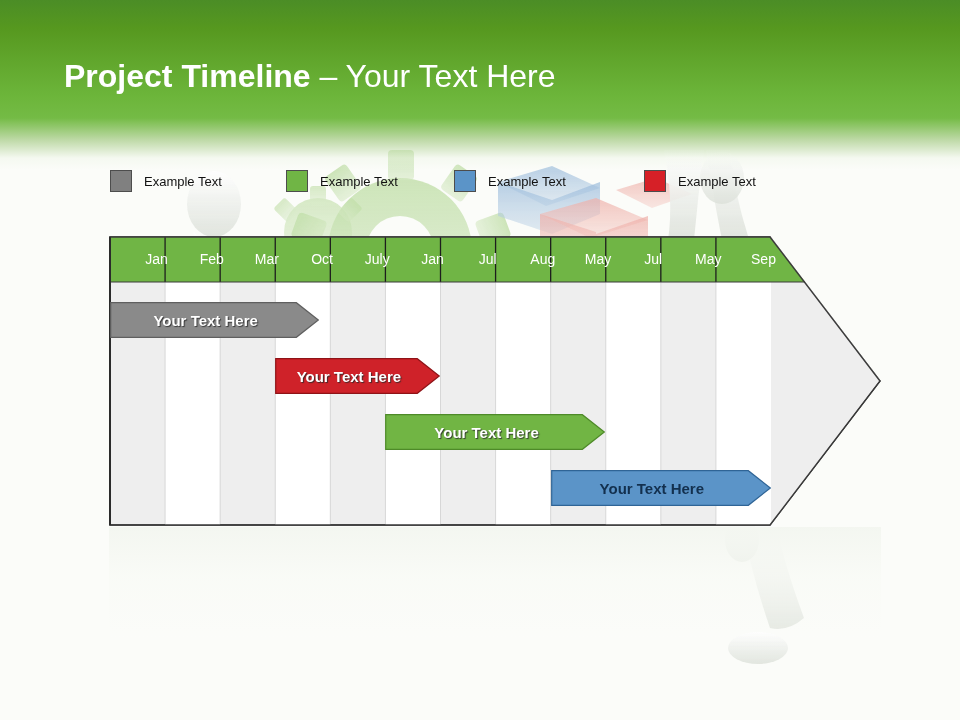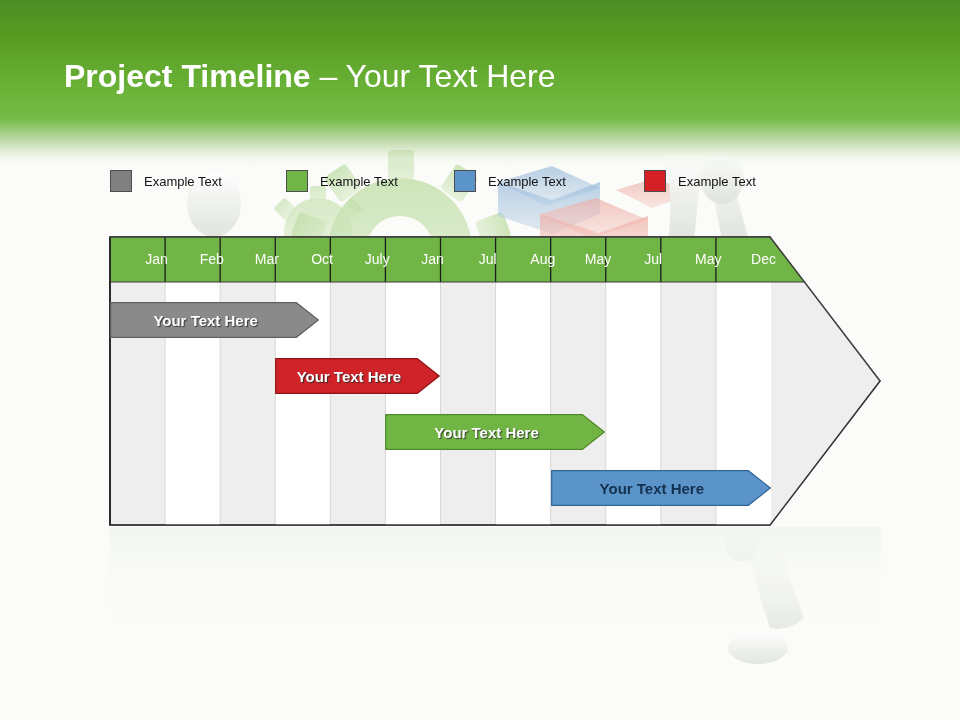--- a/index.html
+++ b/index.html
@@ -303,21 +303,21 @@
         <div class="month-cell">Feb</div>
         <div class="month-cell">Mar</div>
         <div class="month-cell">Oct</div>
         <div class="month-cell">July</div>
         <div class="month-cell">Jan</div>
         <div class="month-cell">Jul</div>
         <div class="month-cell">Aug</div>
         <div class="month-cell">May</div>
         <div class="month-cell">Jul</div>
         <div class="month-cell">May</div>
-        <div class="month-cell">Dec</div>
+        <div class="month-cell">Sep</div>
       </div>
 
     <div id="bars-layer">
         <div class="bar" style="left: 1px; top: 66px; width: 209.32px;">
           <svg width="209.32" height="36" viewBox="0 0 209.32 36" style="position: absolute; left: 0px; top: 0px;">
             <path d="M0.7 0.7 L186.32 0.7 L208.32 18 L186.32 35.3 L0.7 35.3 Z" fill="#8a8a8a" stroke="#5f5f5f" stroke-width="1.2"></path>
           </svg>
           <div class="bar-label light">Your  Text Here</div>
         </div>
         <div class="bar" style="left: 166.25px; top: 122px; width: 165.25px;">

